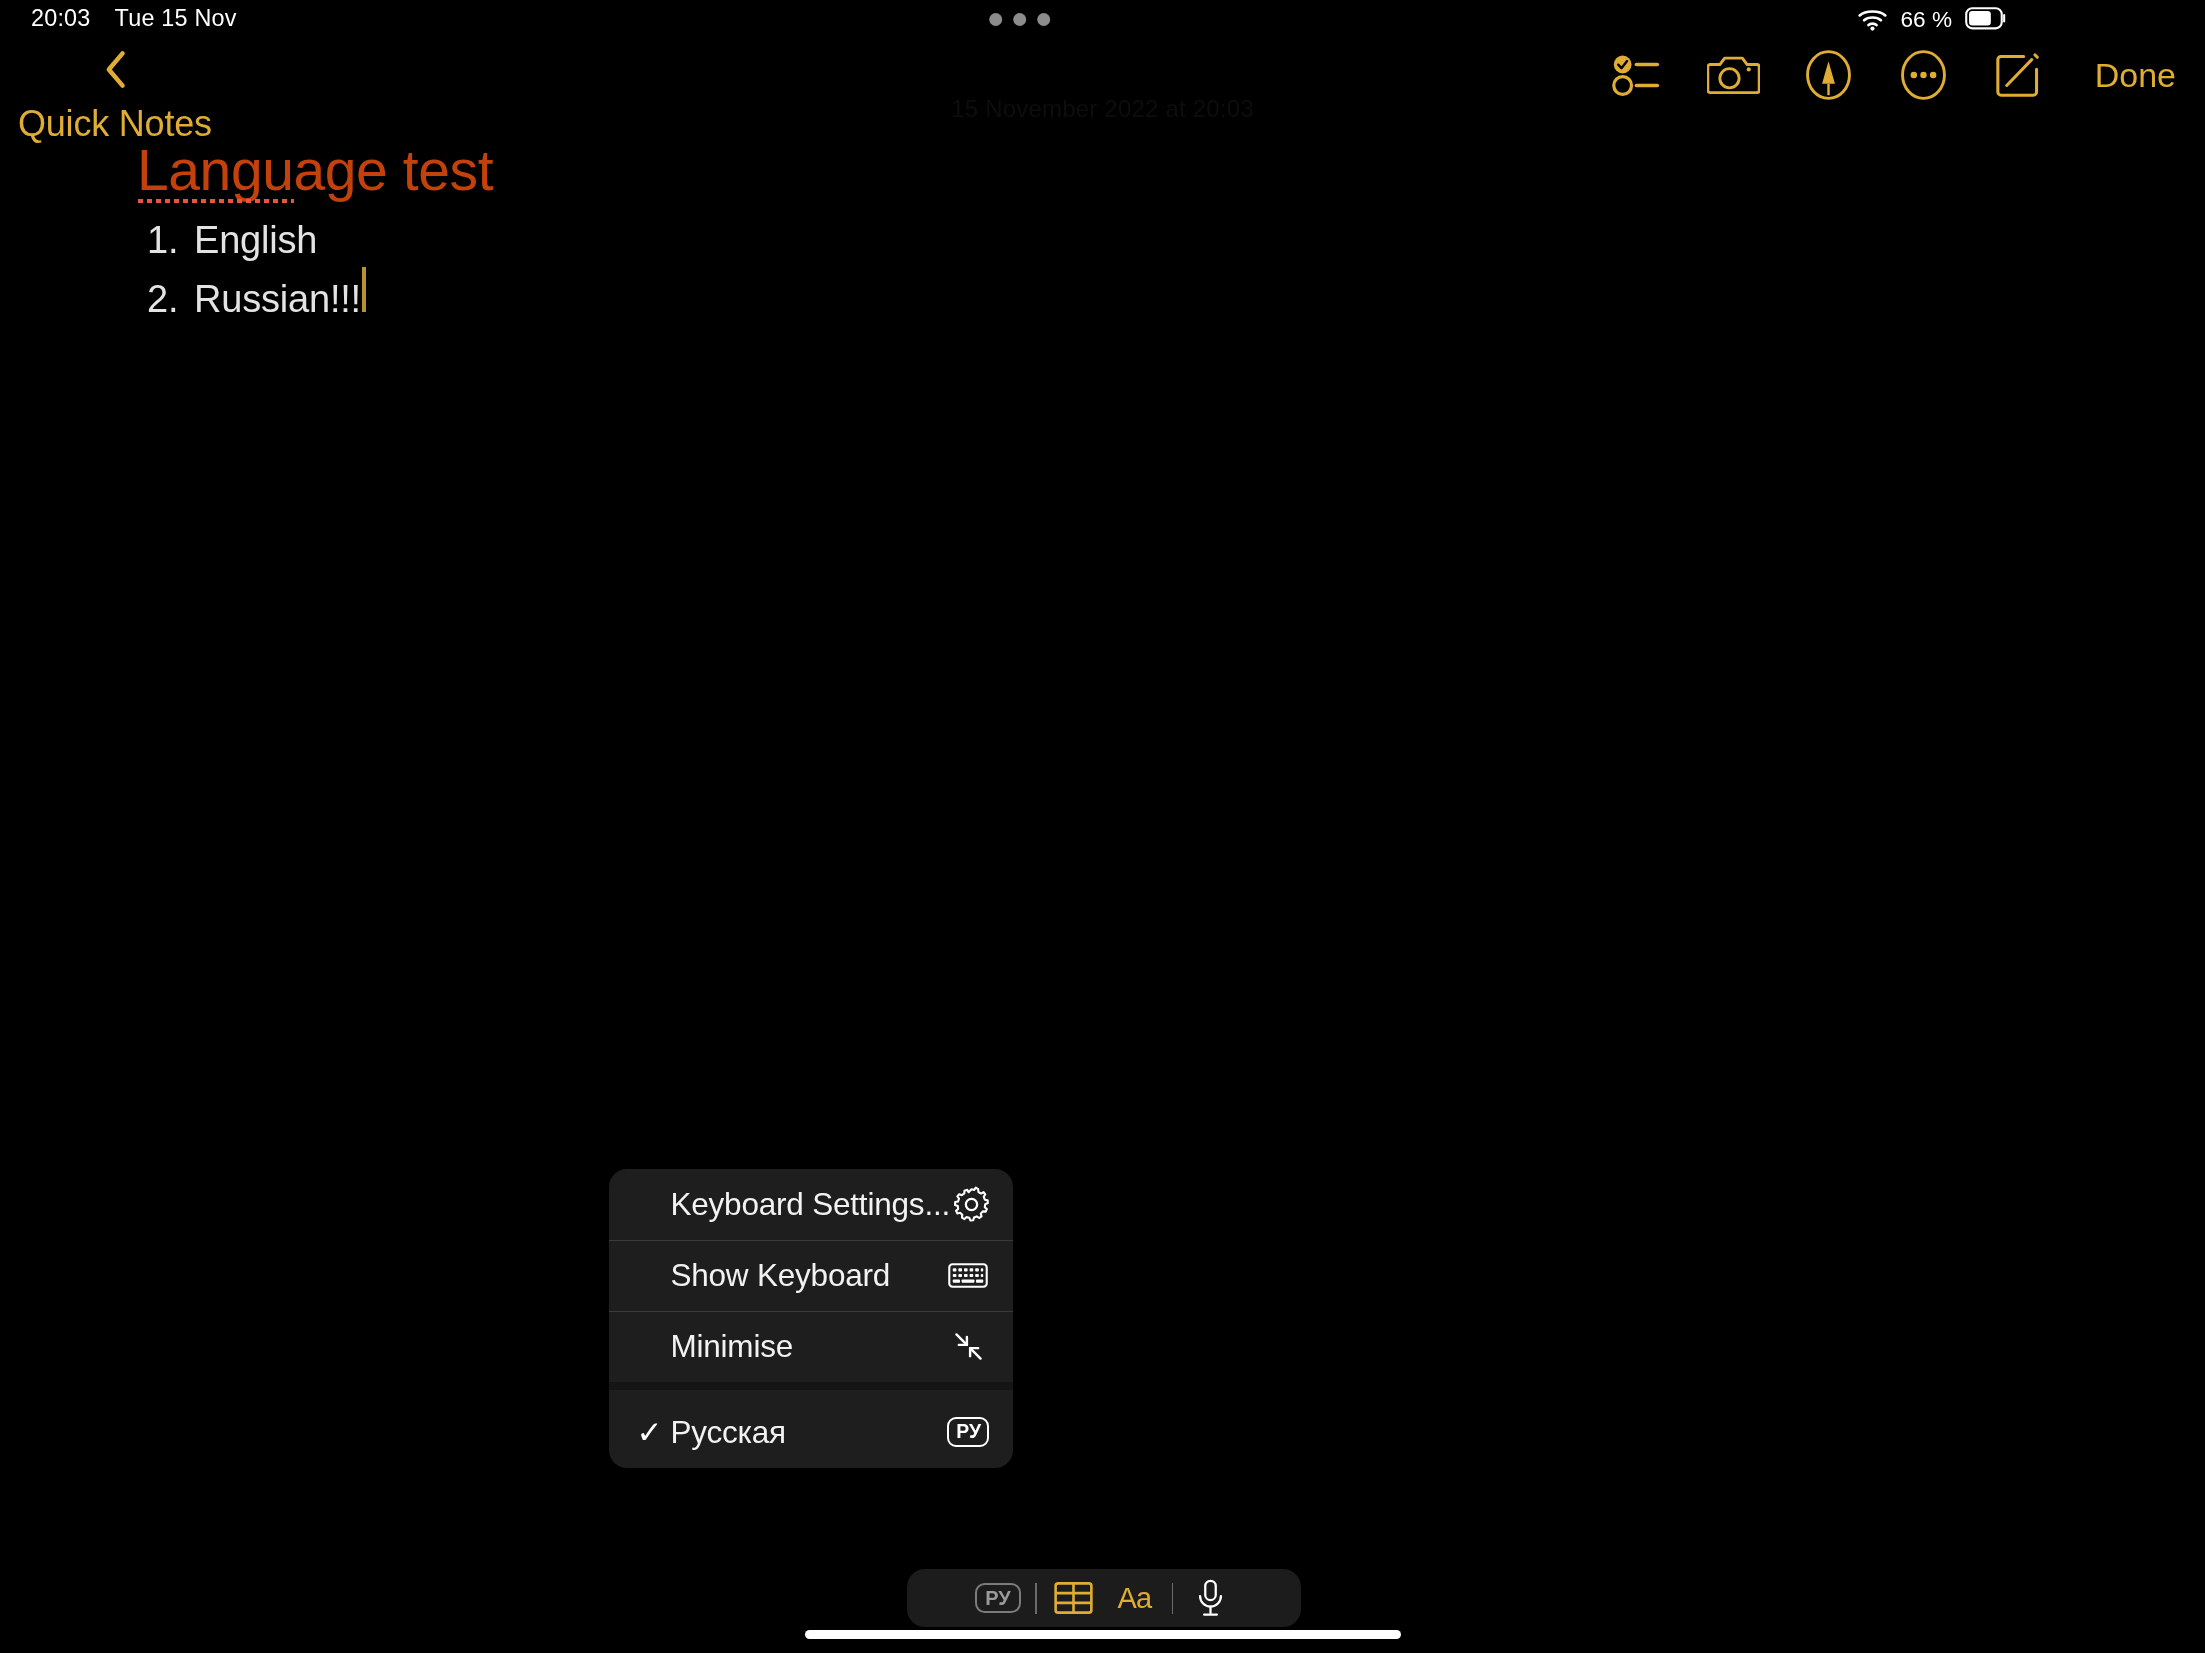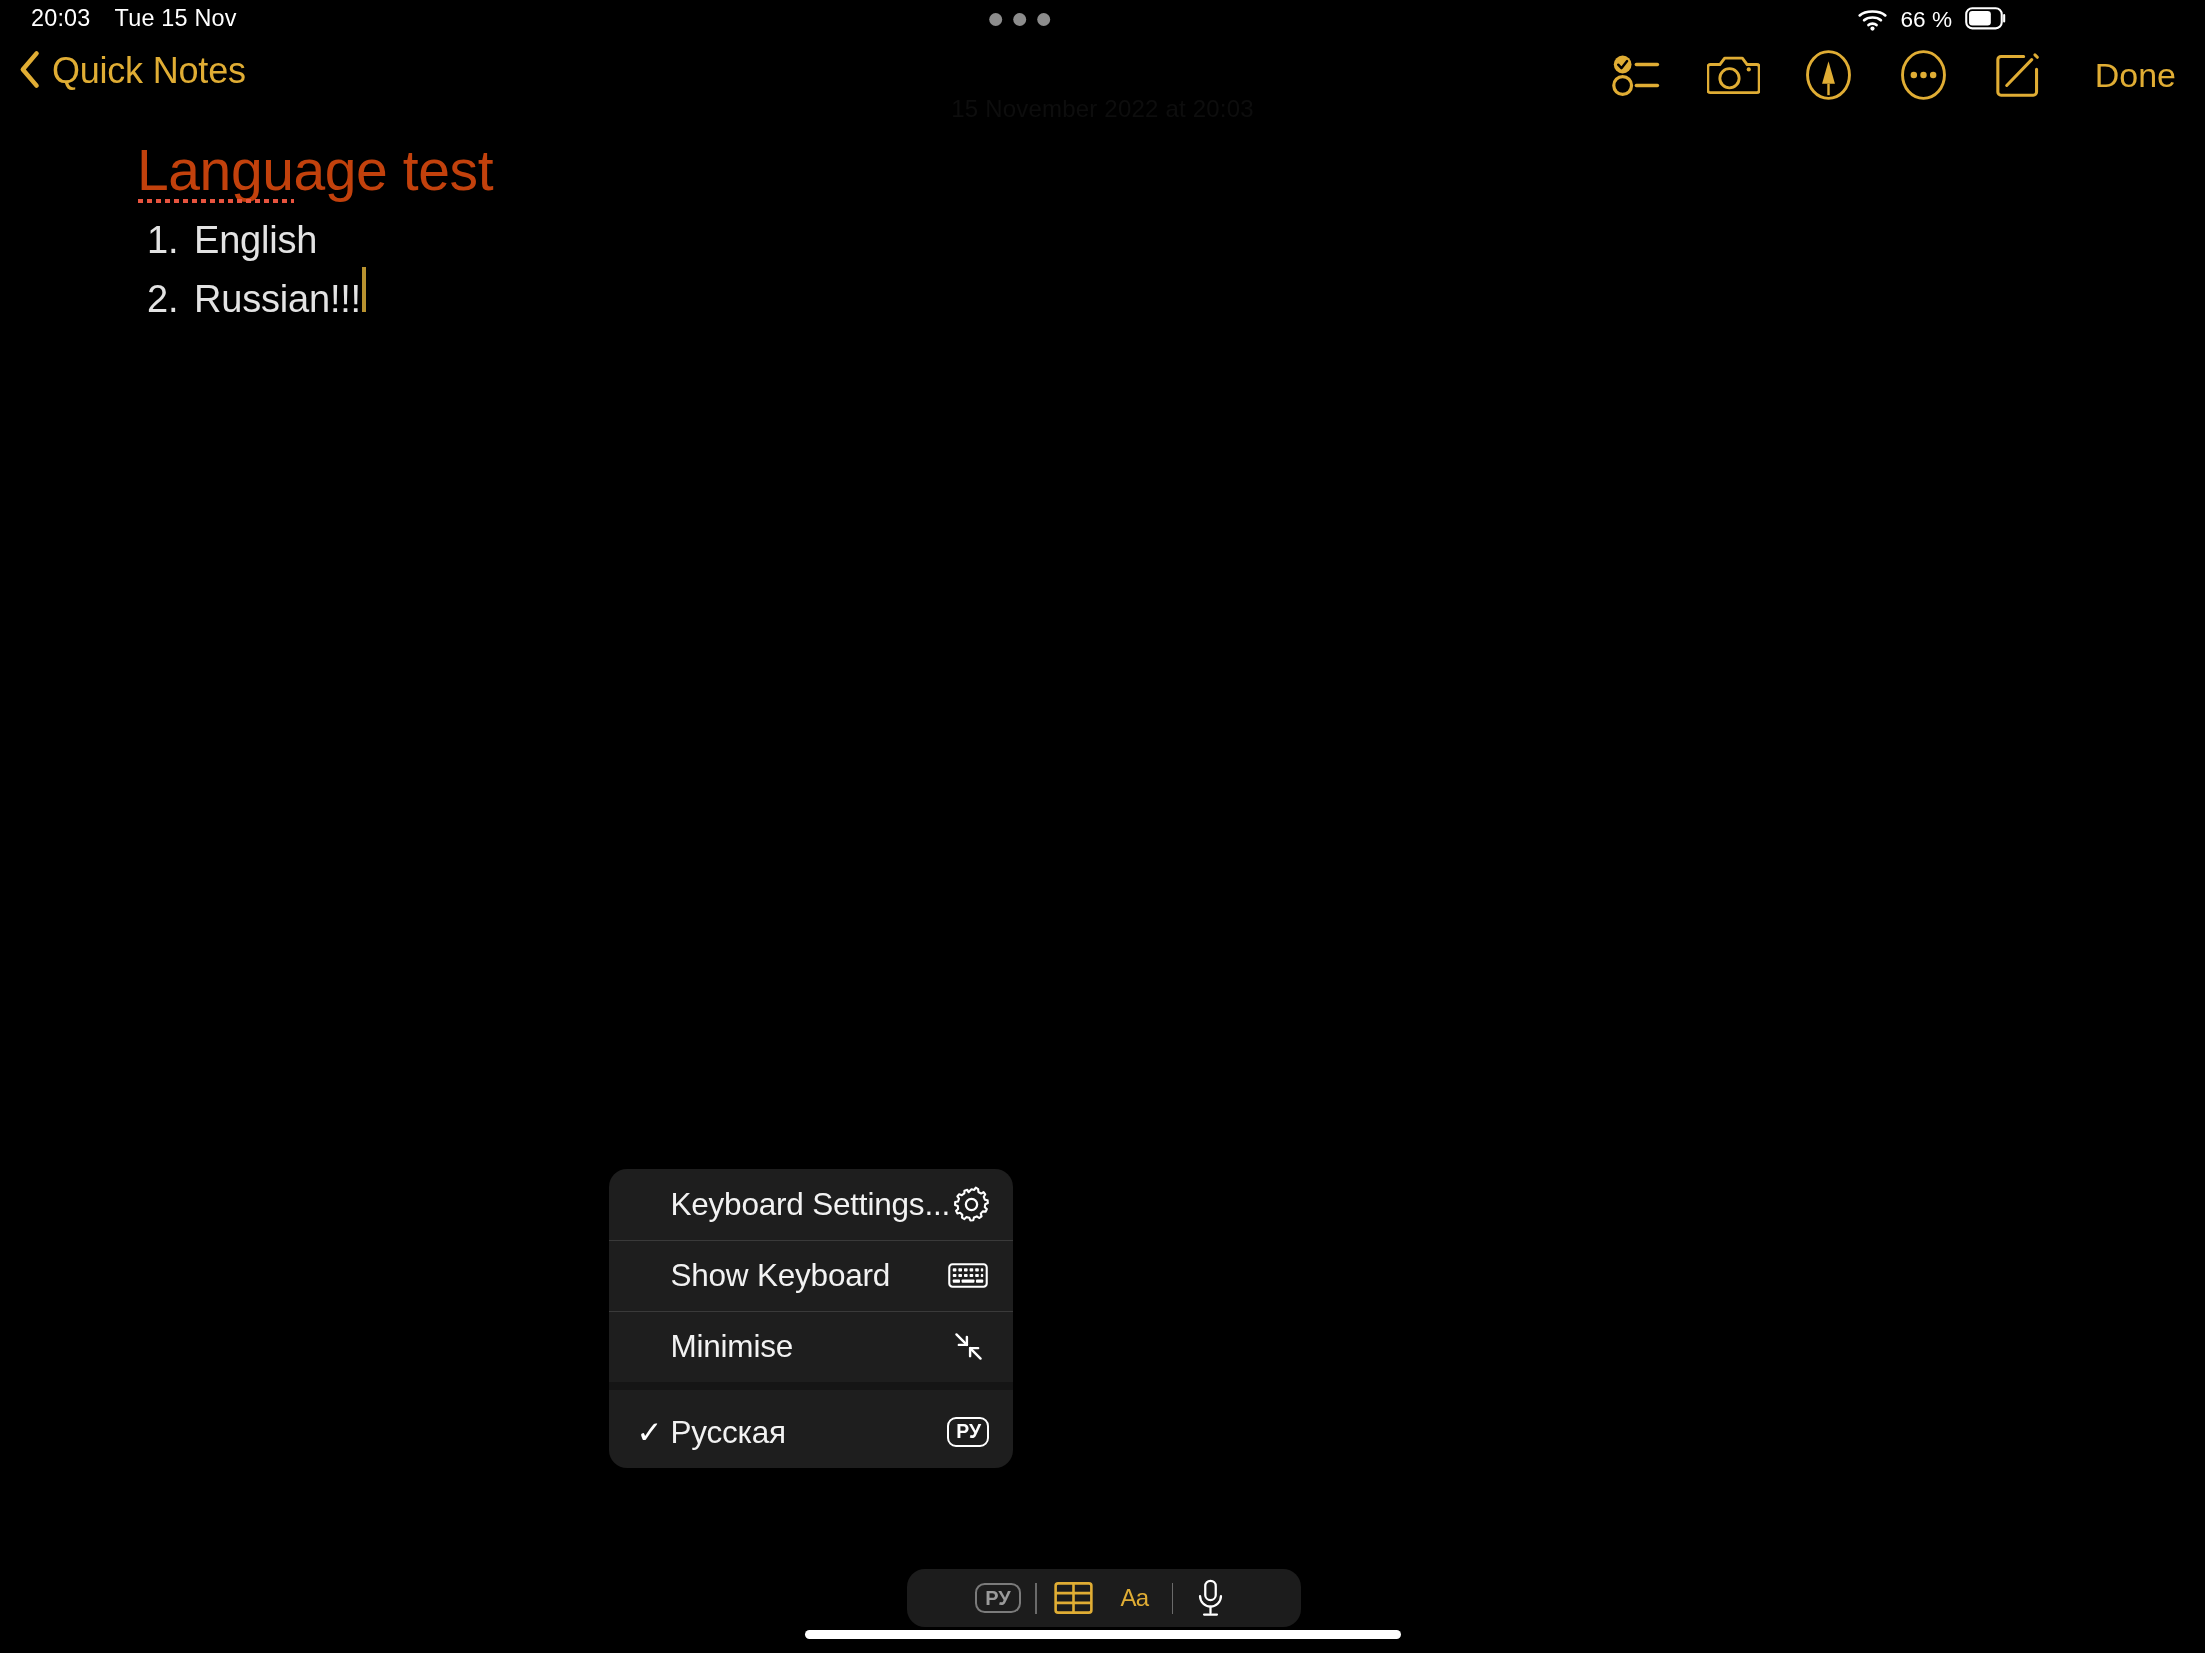--- a/index.html
+++ b/index.html
@@ -15,21 +15,21 @@
   .statusbar { position:absolute; top:0; left:0; width:2039px; height:40px; }
   .sb-left { position:absolute; left:31px; top:4.8px; display:flex; align-items:center; gap:24px; }
   .sb-time, .sb-date { color:#fff; font-size:23.4px; font-weight:500; letter-spacing:0.2px; }
   .sb-right { position:absolute; right:32px; top:6.5px; display:flex; align-items:center; gap:13px; }
   .sb-pct { color:#fff; font-size:22.6px; font-weight:500; }
   .multitask-dots { position:absolute; left:50%; top:13px; transform:translateX(-50%); display:flex; gap:11.3px; }
   .multitask-dots i { display:block; width:13px; height:13px; border-radius:50%; background:#8c8c8c; }
 
   
   .navbar { position:absolute; top:42px; left:0; width:2205px; height:74px; }
-  .back-btn { position:absolute; left:18px; top:8px; display:flex; align-items:center; gap:11.3px; cursor:pointer; }
+  .back-btn { position:absolute; left:18px; top:8px; display:flex; align-items:center; gap:11.3px; cursor:pointer;flex-direction:column; }
   .back-label { color:#e0ad34; font-size:36px; letter-spacing:-0.2px; }
   .nav-tools { position:absolute; right:29px; top:6.5px; display:flex; align-items:center; gap:42px; }
   .nav-tool { display:flex; align-items:center; justify-content:center; width:53px; height:53px; cursor:pointer; }
   .done-btn { color:#e0ad34; font-size:34px; font-weight:400; margin-left:8px; cursor:pointer; }
 
   
   .note-meta {
     position:absolute; top:95px; left:0; width:2205px; text-align:center;
     color:#0d0d0d; font-size:24px; letter-spacing:0.2px;
   }
@@ -81,21 +81,21 @@
     position:absolute; left:907px; top:1569px; width:394px; height:58px;
     background:#1c1c1c; border-radius:18px;
     display:flex; align-items:center; justify-content:center; gap:0;
     box-shadow:0 8px 32px rgba(0,0,0,.6);
   }
   .fmt-item { display:flex; align-items:center; justify-content:center; width:61px; height:52px; cursor:pointer; }
   .fmt-ru {
     border:2.4px solid #7b7b7b; border-radius:9.7px; color:#9a9a9a;
     font-size:20px; font-weight:600; padding:3.2px 8px; line-height:1;
   }
-  .fmt-aa { color:#e0ad34; font-size:24px; letter-spacing:-0.8px; }
+  .fmt-aa { color:#e0ad34; font-size:29px; letter-spacing:-0.8px; }
   .fmt-div { width:1.6px; height:31px; background:#6a6a6a; margin:0 6.5px; }
 
   
   .home-indicator {
     position:absolute; left:50%; transform:translateX(-50%);
     bottom:14.5px; width:596px; height:9px; background:#fff; border-radius:4.8px;
   }
 </style>
 </head>
 <body>

